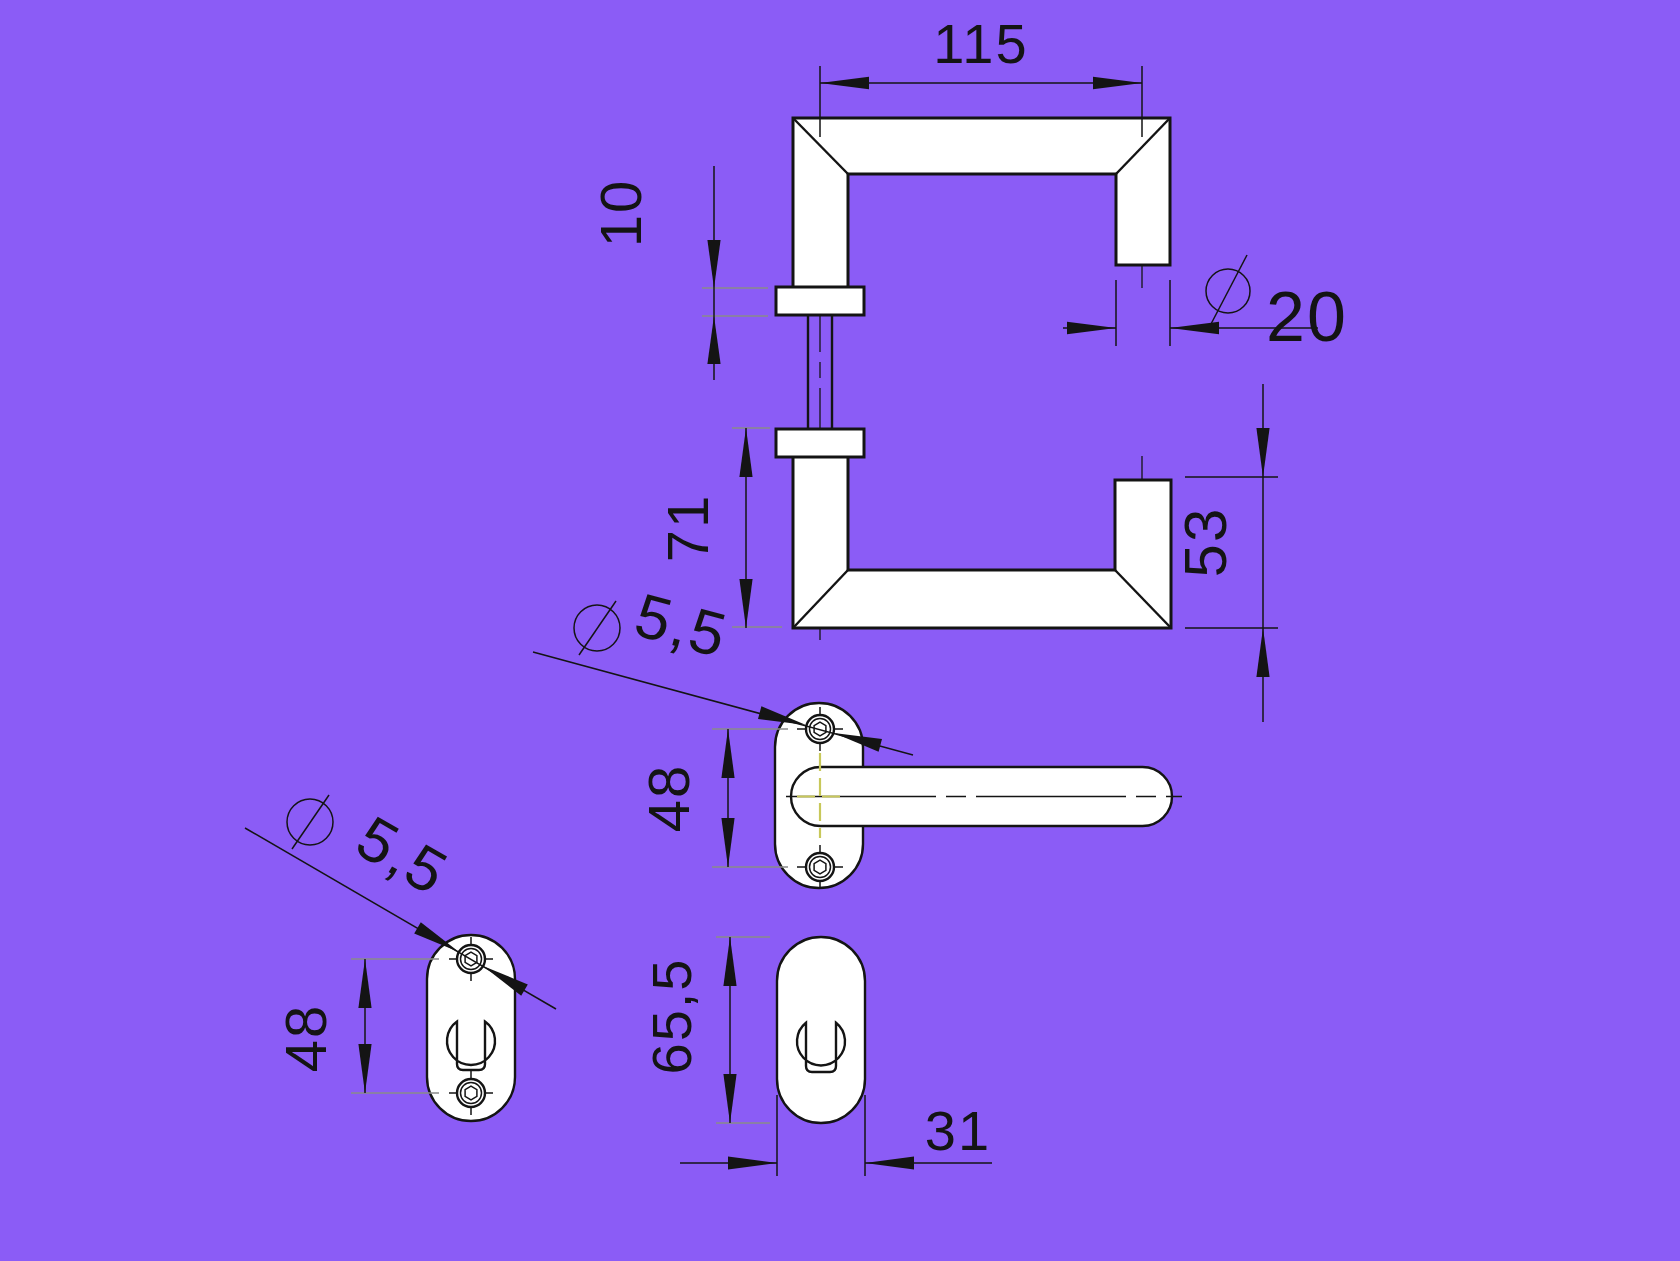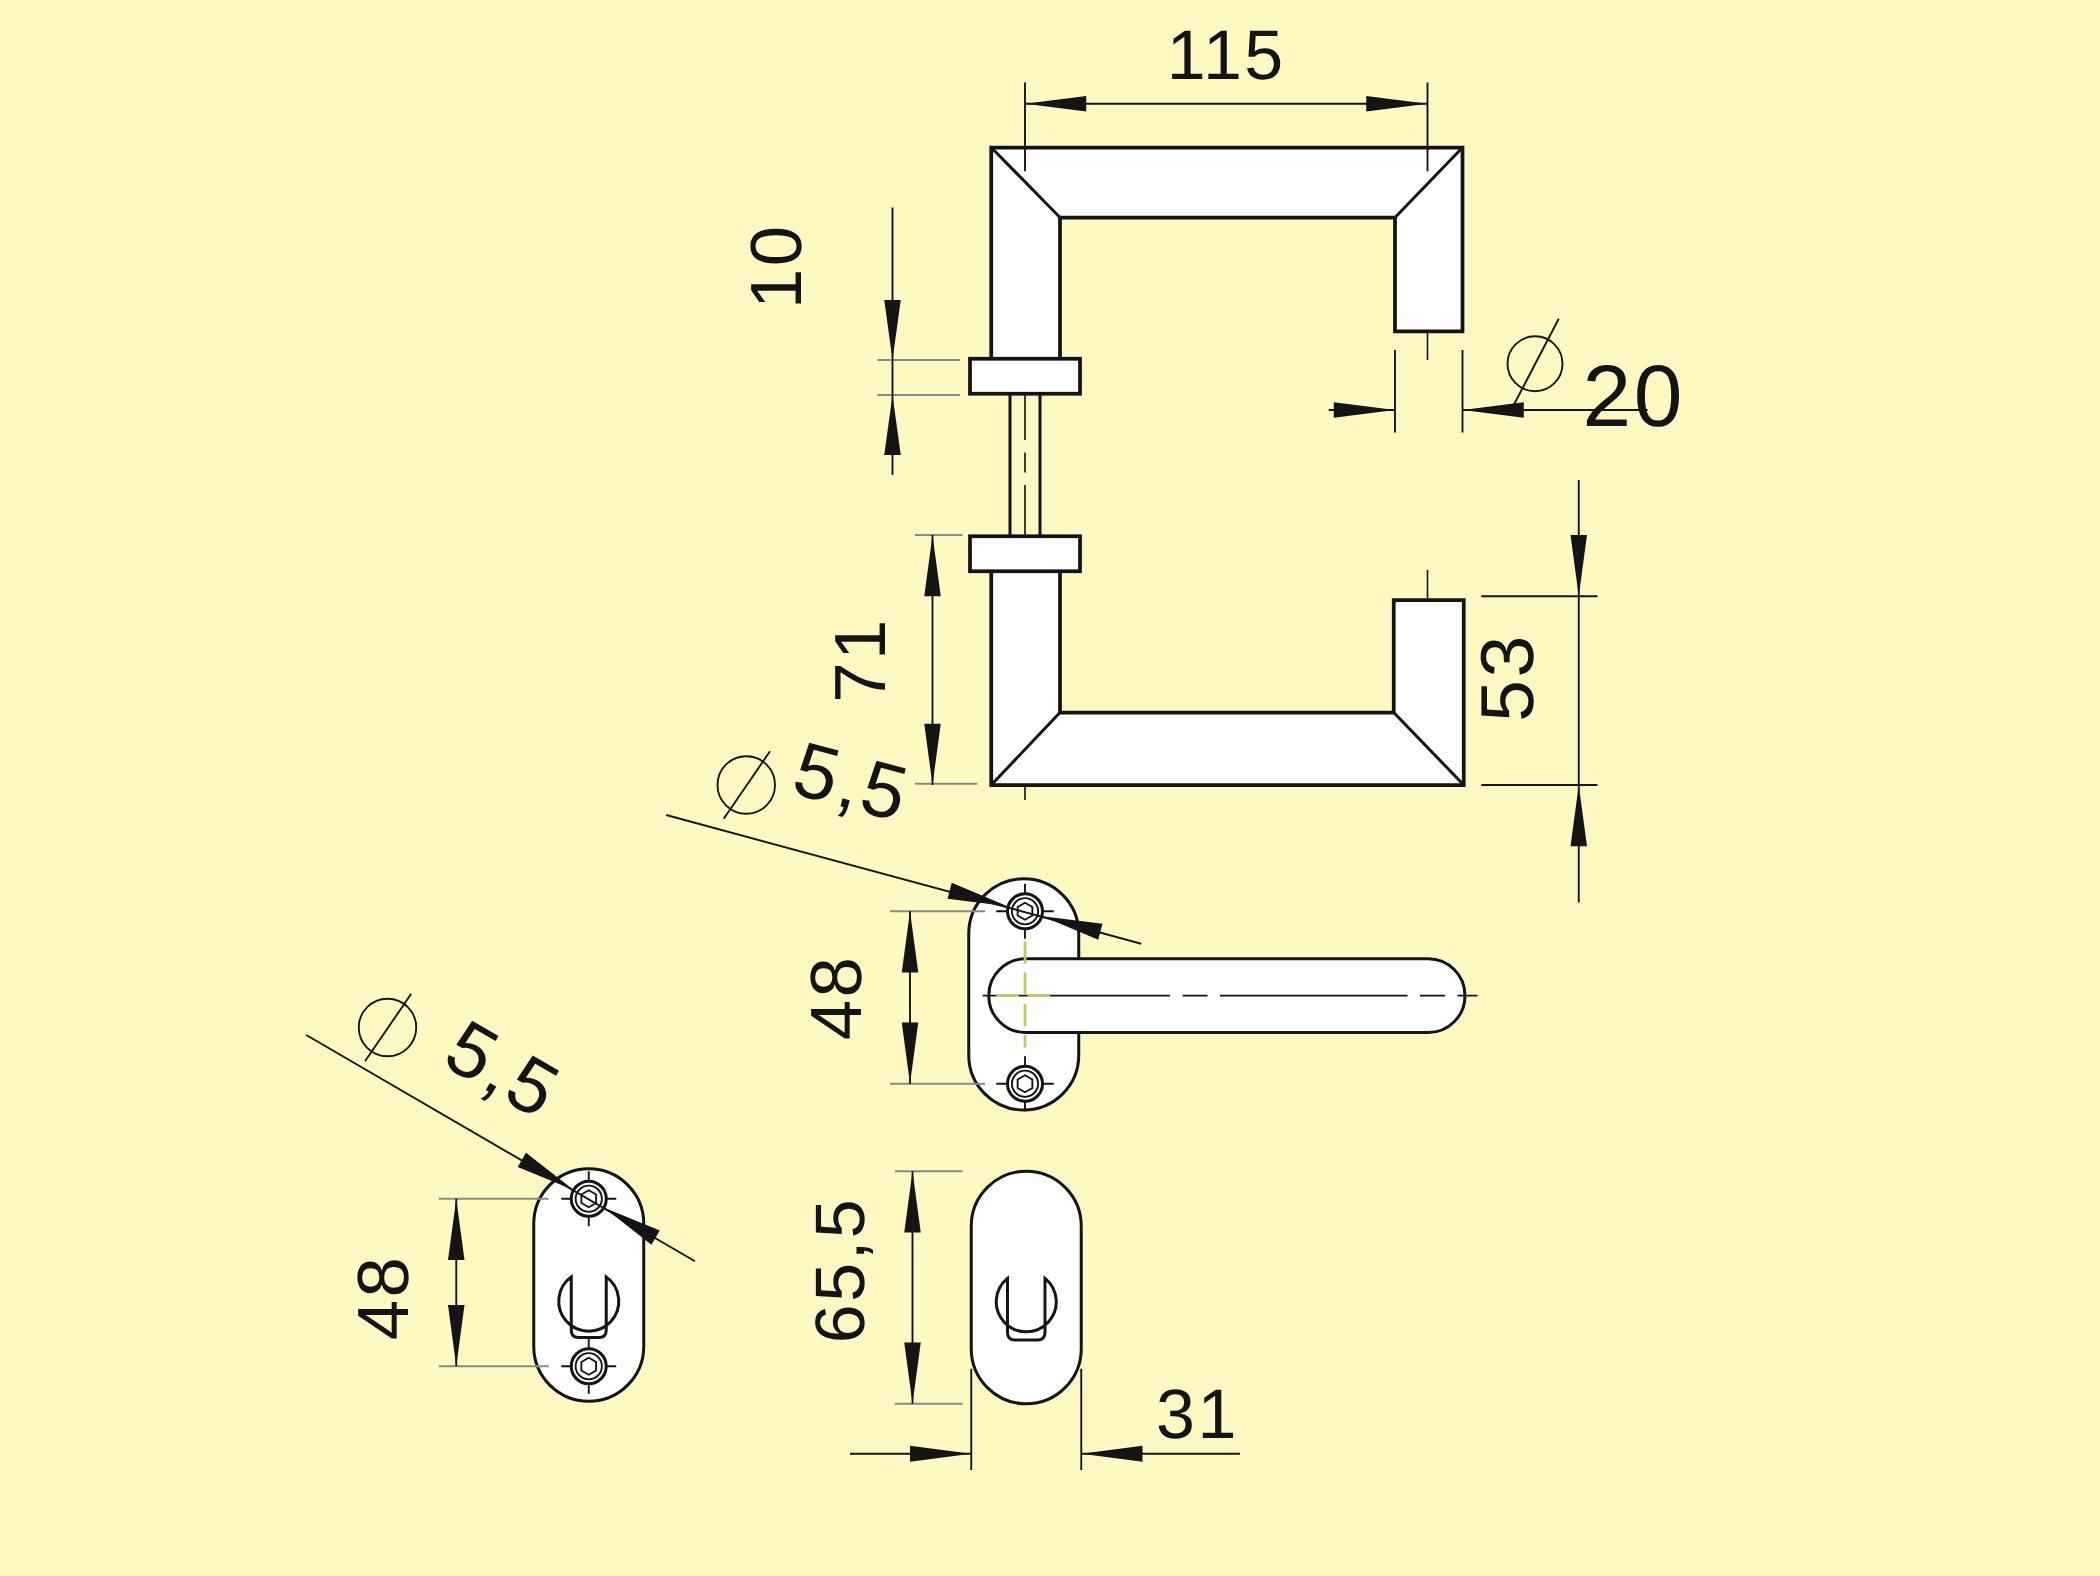--- a/index.html
+++ b/index.html
@@ -1,16 +1,16 @@
 <!DOCTYPE html>
 <html><head>
 <meta charset="utf-8">
 <style>
   html,body{margin:0;padding:0;background:#fff;}
-  .stage{position:relative;width:1680px;height:1261px;background:#fef9c3;overflow:hidden;}
+  .stage{position:relative;width:1680px;height:1261px;background:#8b5cf6;overflow:hidden;}
   svg{display:block;}
   
   .outline{fill:none;stroke:#141414;stroke-width:3;stroke-linejoin:miter;}
   .outline-med{fill:none;stroke:#141414;stroke-width:2.4;}
   .fillwhite{fill:#ffffff;}
   .thin{fill:none;stroke:#141414;stroke-width:1.5;}
   .ext{fill:none;stroke:#8a8a8a;stroke-width:1.6;}
   .cl{fill:none;stroke:#141414;stroke-width:1.3;}
   .arrow{fill:#141414;stroke:none;}
   .dimtext{font-family:"Liberation Sans",sans-serif;fill:#141414;letter-spacing:2px;}

